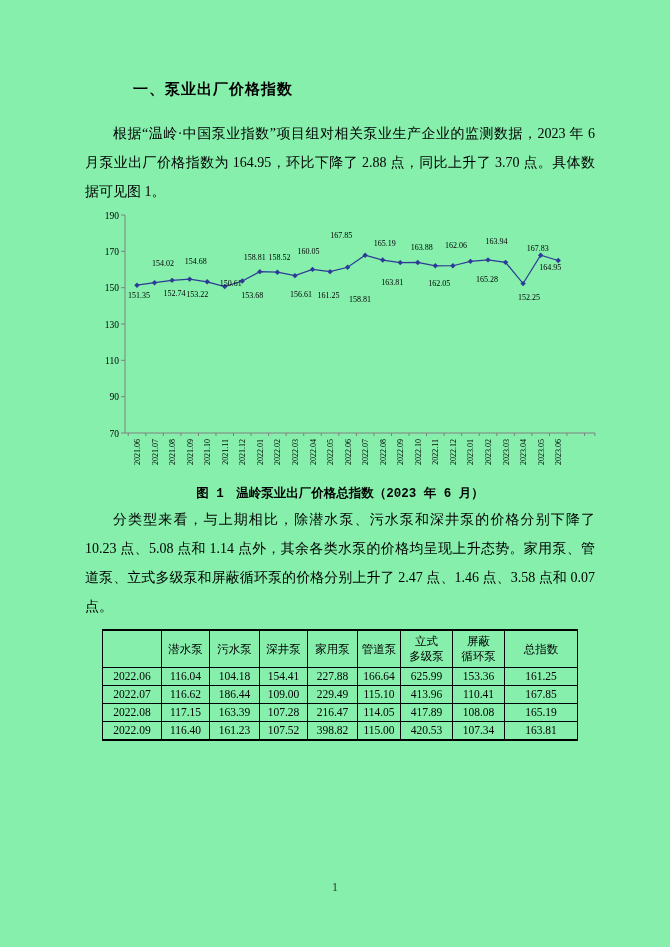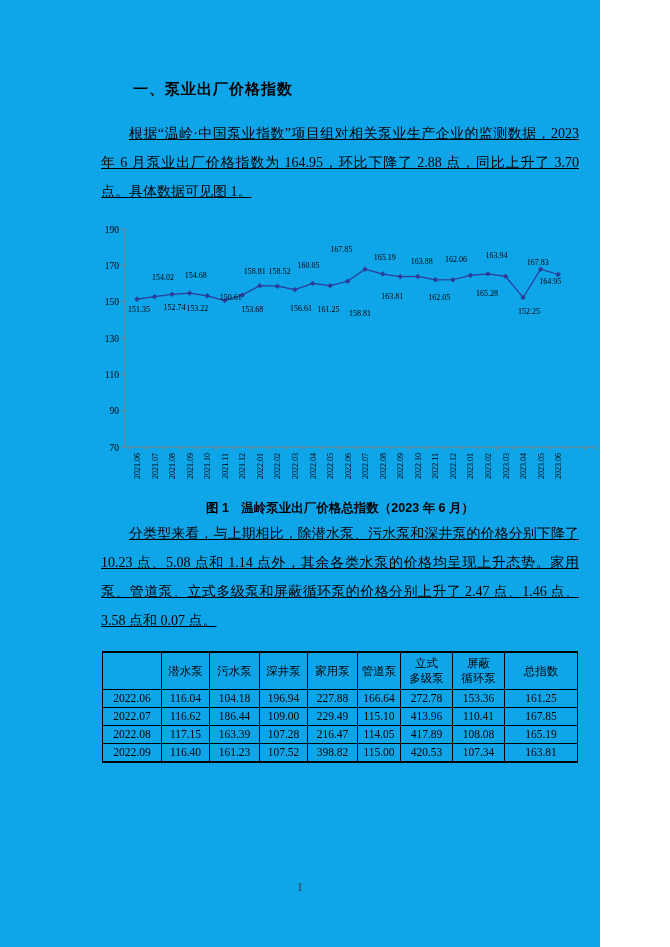--- a/index.html
+++ b/index.html
@@ -1,32 +1,32 @@
 <!DOCTYPE html>
 <html><head>
 <meta charset="utf-8">
 <style>
   html,body{margin:0;padding:0;background:#ffffff;}
   .page{
-    position:relative;width:600px;height:947px;background:#0ea5e9;
+    position:relative;width:670px;height:947px;background:#86efac;
     font-family:"Liberation Serif","DejaVu Serif",serif;color:#000;overflow:hidden;
   }
   .content{position:absolute;left:85px;top:80px;width:510px;}
   .doc-heading{
     font-family:"Liberation Sans","DejaVu Sans",sans-serif;
     font-size:15px;font-weight:bold;margin:0 0 20px 0;padding-left:48px;
     letter-spacing:1px;
   }
   p.body-para{
-    font-size:14px;line-height:29px;text-align:justify;text-indent:2em;margin:16px;text-decoration:underline;
+    font-size:14px;line-height:29px;text-align:justify;text-indent:2em;margin:0;
   }
   p.mt{margin-top:3px;}
   figure{margin:2px 0 0 0;padding:0;}
   figcaption,.tbl-caption{
-    font-family:Liberation Sans, sans-serif;
+    font-family:Liberation Mono, monospace;
     font-size:12.5px;font-weight:bold;text-align:center;line-height:16px;
   }
   .tbl-caption{margin:9px 0 6px 0;}
   svg.chart{display:block;}
   table.data-table{
     border-collapse:collapse;table-layout:fixed;margin:8px auto;
     font-size:11.5px;
   }
   table.data-table th, table.data-table td{
     border:1px solid #000;text-align:center;vertical-align:middle;
@@ -205,24 +205,24 @@
             <th>屏蔽
 循环泵</th>
             <th>总指数</th>
           </tr>
         </thead>
       <tbody>
           <tr>
             <td>2022.06</td>
             <td>116.04</td>
             <td>104.18</td>
-            <td>196.94</td>
+            <td>154.41</td>
             <td>227.88</td>
             <td>166.64</td>
-            <td>272.78</td>
+            <td>625.99</td>
             <td>153.36</td>
             <td>161.25</td>
           </tr>
           <tr>
             <td>2022.07</td>
             <td>116.62</td>
             <td>186.44</td>
             <td>109.00</td>
             <td>229.49</td>
             <td>115.10</td>

